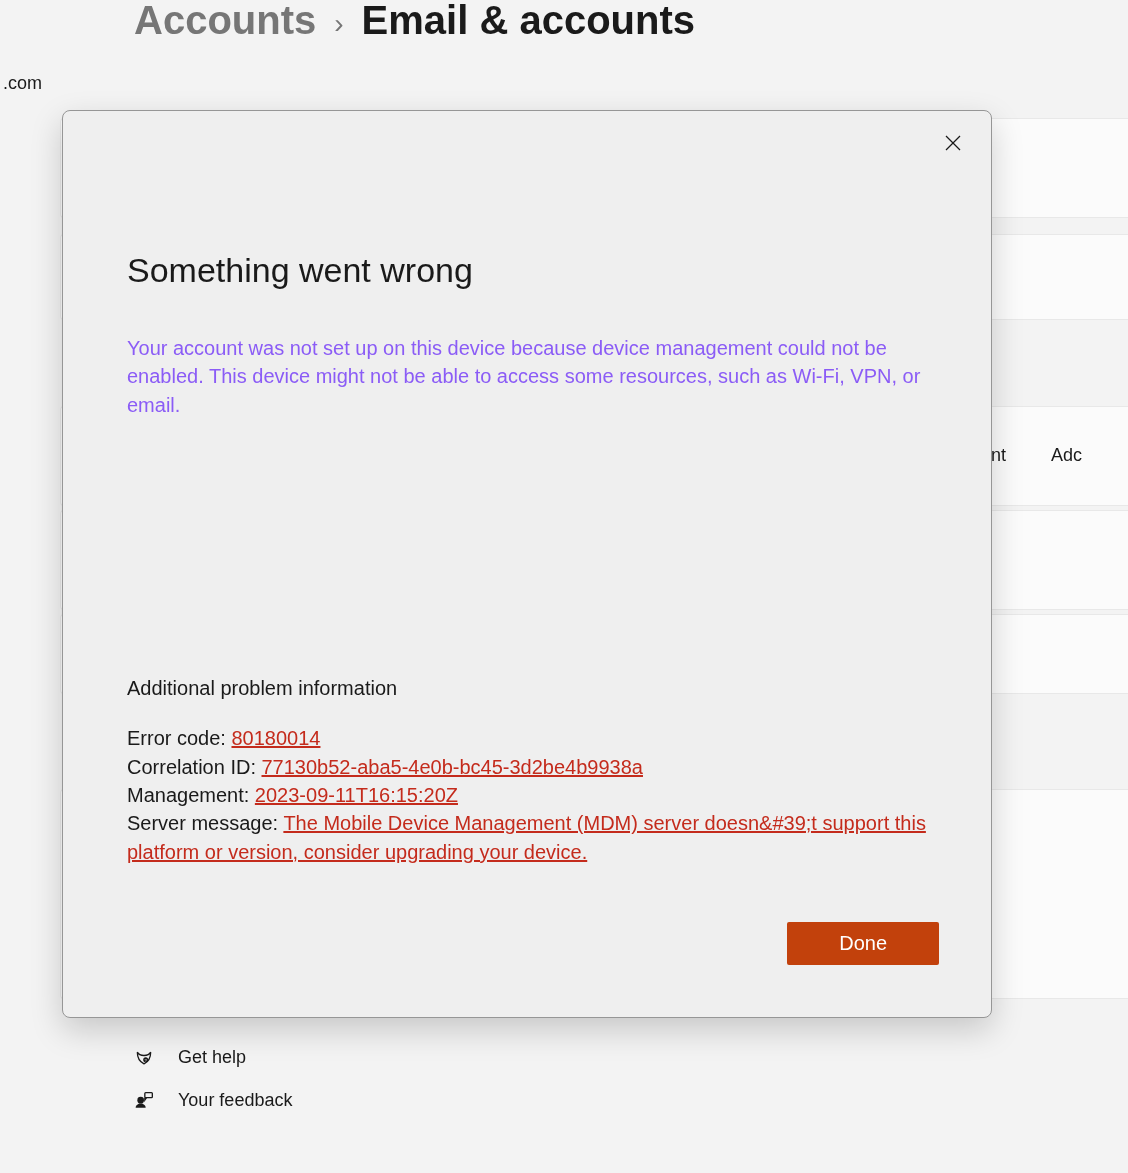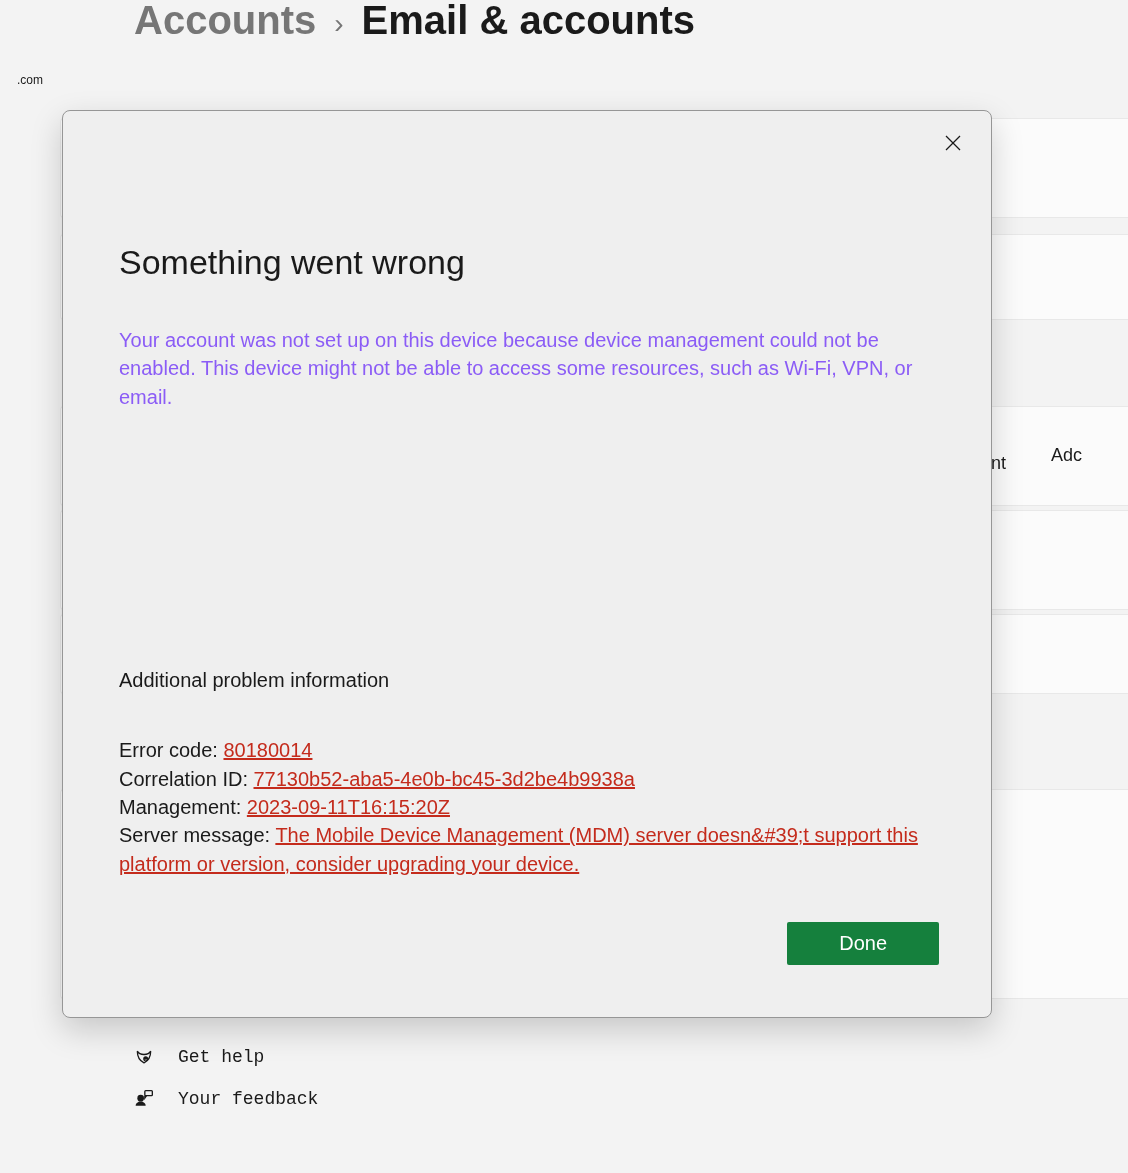--- a/index.html
+++ b/index.html
@@ -37,24 +37,24 @@
       font-size: 28px;
       color: #767676;
       margin-top: 6px;
     }
     .breadcrumb-current {
       font-size: 40px;
       font-weight: 600;
       color: #1a1a1a;
     }
     .email-partial {
-      font-size: 12px;
+      font-size: 18px;
       color: #1a1a1a;
       margin-top: 30px;
-      margin-left: 17px;
+      margin-left: 3px;
     }
     .section-heading {
       font-size: 20px;
       font-weight: 600;
       padding-left: 134px;
       margin-top: 34px;
       color: #1a1a1a;
     }
     .bg-row {
       position: absolute;
@@ -82,21 +82,20 @@
       position: absolute;
       top: 1047px;
       left: 134px;
     }
     .help-item {
       display: flex;
       align-items: center;
       gap: 24px;
       margin-bottom: 22px;
       cursor: pointer;
-      font-family: Liberation Mono, monospace;
     }
     .help-icon {
       width: 20px;
       height: 20px;
       display: flex;
       align-items: center;
       justify-content: center;
     }
     .help-label {
       font-size: 18px;
@@ -106,21 +105,21 @@
     .dialog {
       position: absolute;
       top: 110px;
       left: 62px;
       width: 930px;
       height: 908px;
       background: #efefef;
       border: 1px solid #969696;
       border-radius: 8px;
       box-shadow: 0 12px 32px rgba(0,0,0,0.18);
-      padding: 4px;
+      padding: 12px;
     }
     .dialog-close {
       position: absolute;
       top: 18px;
       right: 24px;
       width: 28px;
       height: 28px;
       display: flex;
       align-items: center;
       justify-content: center;
@@ -142,38 +141,38 @@
       color: #8b5cf6;
       margin-bottom: 0;
     }
     .problem-info {
       margin-top: 258px;
     }
     .problem-heading {
       font-size: 20px;
       font-weight: 400;
       color: #1a1a1a;
-      margin-bottom: 44px;
+      margin-bottom: 24px;
     }
     .problem-row {
       font-size: 20px;
       line-height: 1.42;
       color: #1a1a1a;
     }
     .problem-value {
       color: #c42b1c;
       text-decoration: underline;
     }
     .dialog-footer {
       position: absolute;
       bottom: 52px;
       right: 52px;
     }
     .done-btn {
-      background: #15803d;
+      background: #c2410c;
       color: #fff;
       border: none;
       font-size: 20px;
       font-family: inherit;
       padding: 10px 52px;
       cursor: pointer;
       border-radius: 2px;
       text-align: center;
     }
   </style>
@@ -185,21 +184,21 @@
     <span class="breadcrumb-parent">Accounts</span>
     <span class="breadcrumb-sep">›</span>
     <span class="breadcrumb-current">Email &amp; accounts</span>
   </div>
   <div class="email-partial">.com</div>
   <div class="section-heading">Accounts used by email, calendar, and contacts</div>
 
   <div class="bg-row row0"></div>
   <div class="bg-row row1"></div>
   <div class="bg-row row2">
-    <span class="bg-label-right" style="top:38px; right:122px;margin-top:8px;">nt</span>
+    <span class="bg-label-right" style="top:38px; right:122px;">nt</span>
     <span class="bg-label-right" style="top:38px; right:46px;">Adc</span>
   </div>
   <div class="bg-row row3"></div>
   <div class="bg-row row4"></div>
   <div class="bg-row row5"></div>
 
   <div class="help-links">
     <div class="help-item">
       <span class="help-icon">
         <svg width="22" height="22" viewBox="0 0 24 24" fill="none" stroke="#1a1a1a" stroke-width="1.6">

